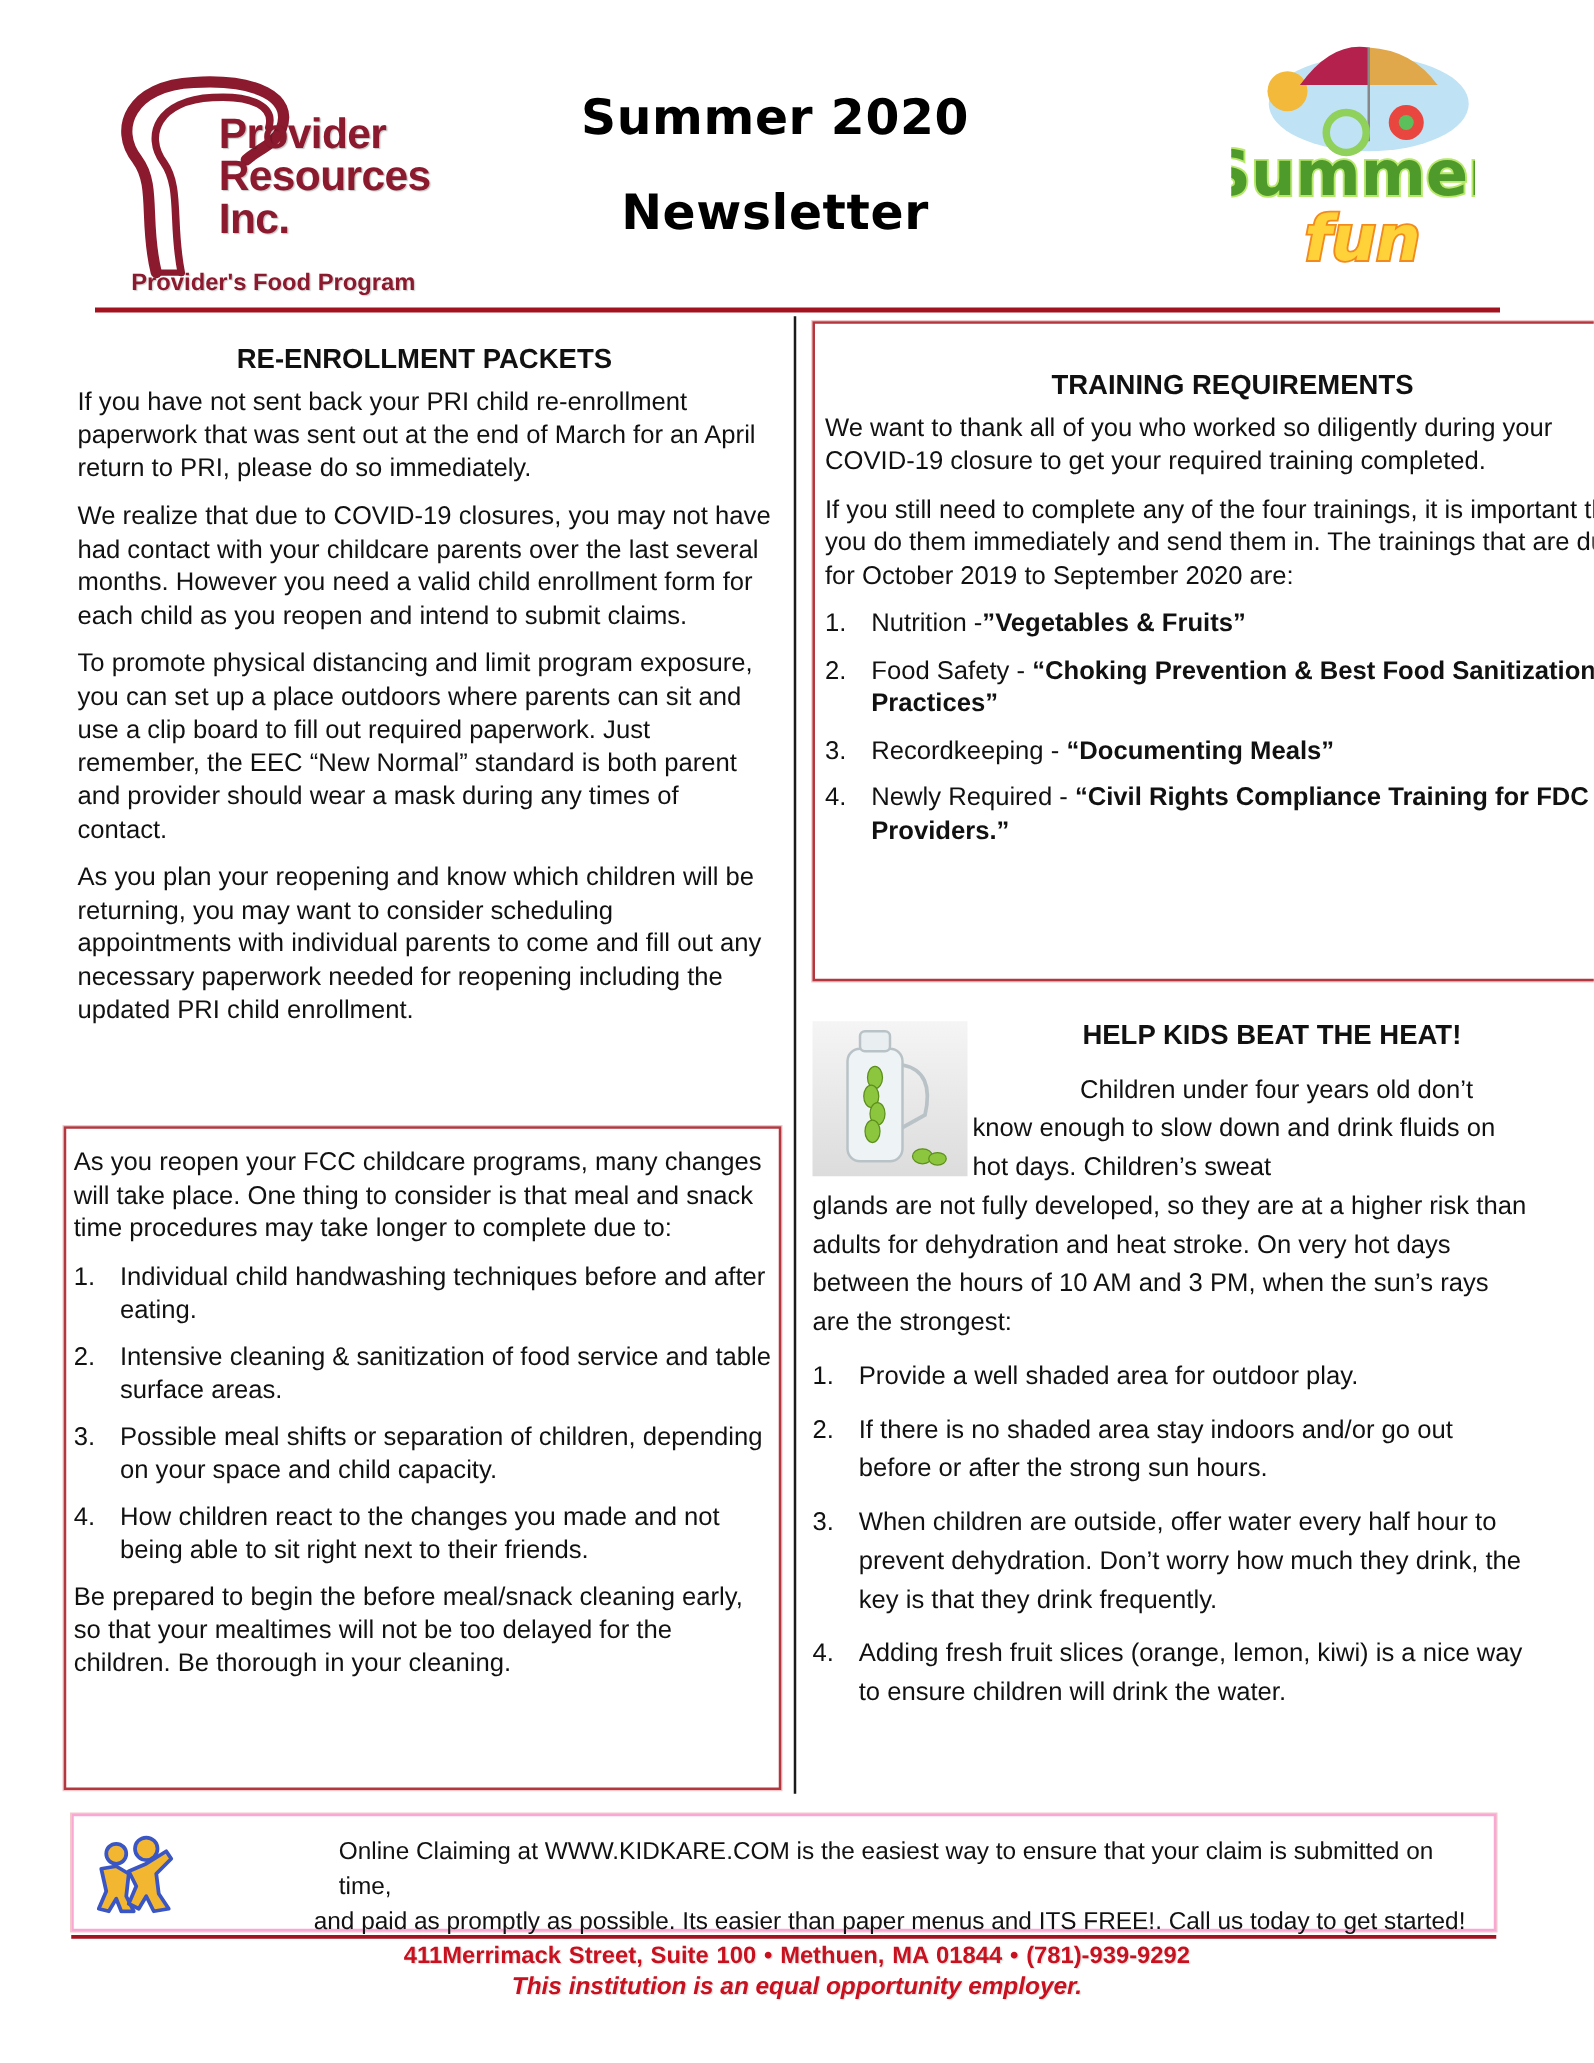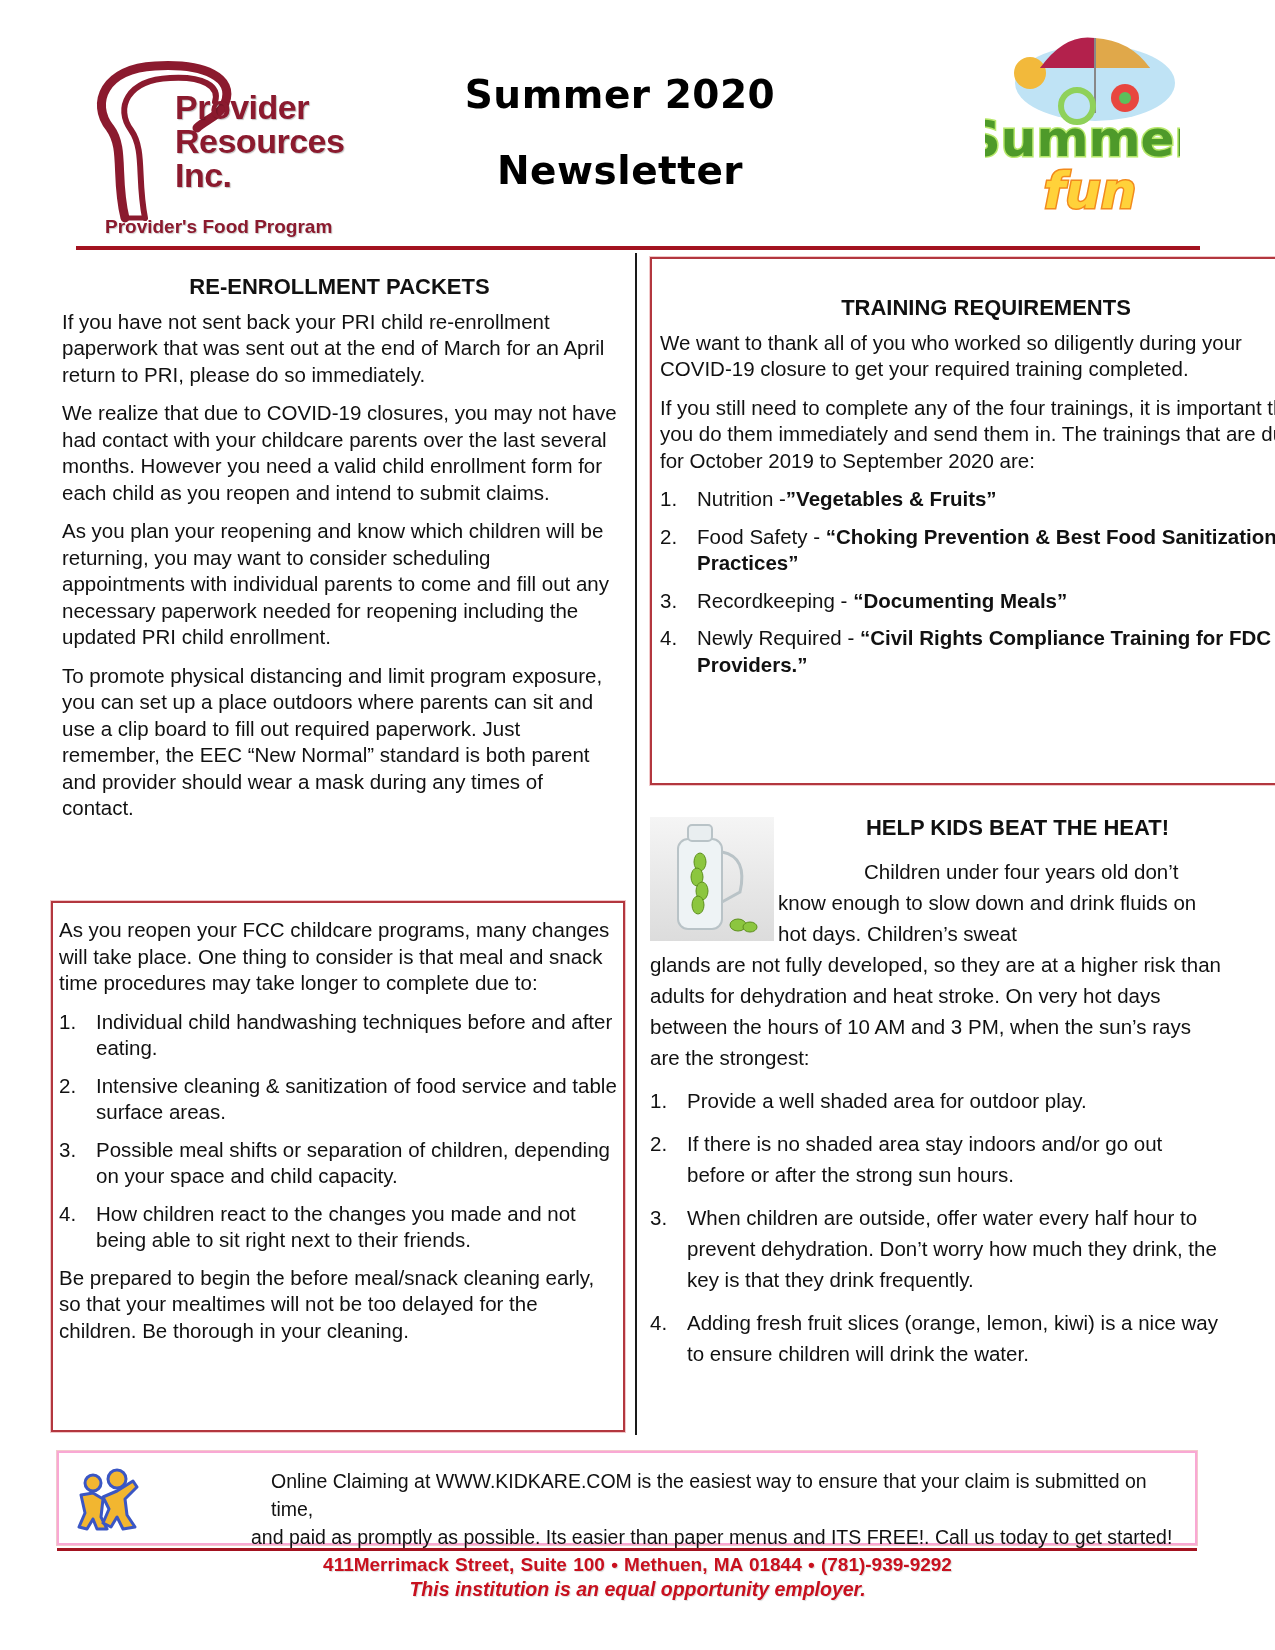--- a/index.html
+++ b/index.html
@@ -90,22 +90,22 @@
   </svg>
 </div>
 
 <div class="abs header-rule"></div>
 <div class="abs col-divider"></div>
 
 <section class="abs reenroll text">
   <h2 class="sec-title" style="margin-bottom:8px">RE-ENROLLMENT PACKETS</h2>
   <p class="para">If you have not sent back your PRI child re-enrollment paperwork that was sent out  at the end of March for an April return to PRI, please do so immediately.</p>
   <p class="para">We realize that due to COVID-19 closures, you may not have had contact with your childcare parents over the last several months. However you need a valid child enrollment form for each child as you reopen and intend to submit claims.</p>
+  <p class="para">To promote physical distancing and limit program exposure, you can set up a place outdoors where parents can sit and use a clip board to fill out required paperwork. Just remember, the EEC “New Normal” standard is both parent and provider should wear a mask during any times of contact.</p>
   <p class="para">As you plan your reopening and know which children will be returning, you may want to consider scheduling  appointments with individual parents to come and fill out any necessary paperwork needed for reopening including the updated PRI child enrollment.</p>
-  <p class="para">To promote physical distancing and limit program exposure, you can set up a place outdoors where parents can sit and use a clip board to fill out required paperwork. Just remember, the EEC “New Normal” standard is both parent and provider should wear a mask during any times of contact.</p>
 </section>
 
 <section class="abs box begin-box text">
   <p class="para">As you reopen your FCC childcare programs, many changes will take place. One thing to consider is that meal and snack time procedures may take longer to complete due to:</p>
   <ol class="list">
     <li><span class="num">1.</span><span>Individual child handwashing techniques before and after eating.</span></li>
     <li><span class="num">2.</span><span>Intensive cleaning &amp; sanitization of food service and table surface areas.</span></li>
     <li><span class="num">3.</span><span>Possible meal shifts or separation of children, depending on your space and child capacity.</span></li>
     <li><span class="num">4.</span><span>How children react to the changes you made and not being able to sit right next to their friends.</span></li>
   </ol>

